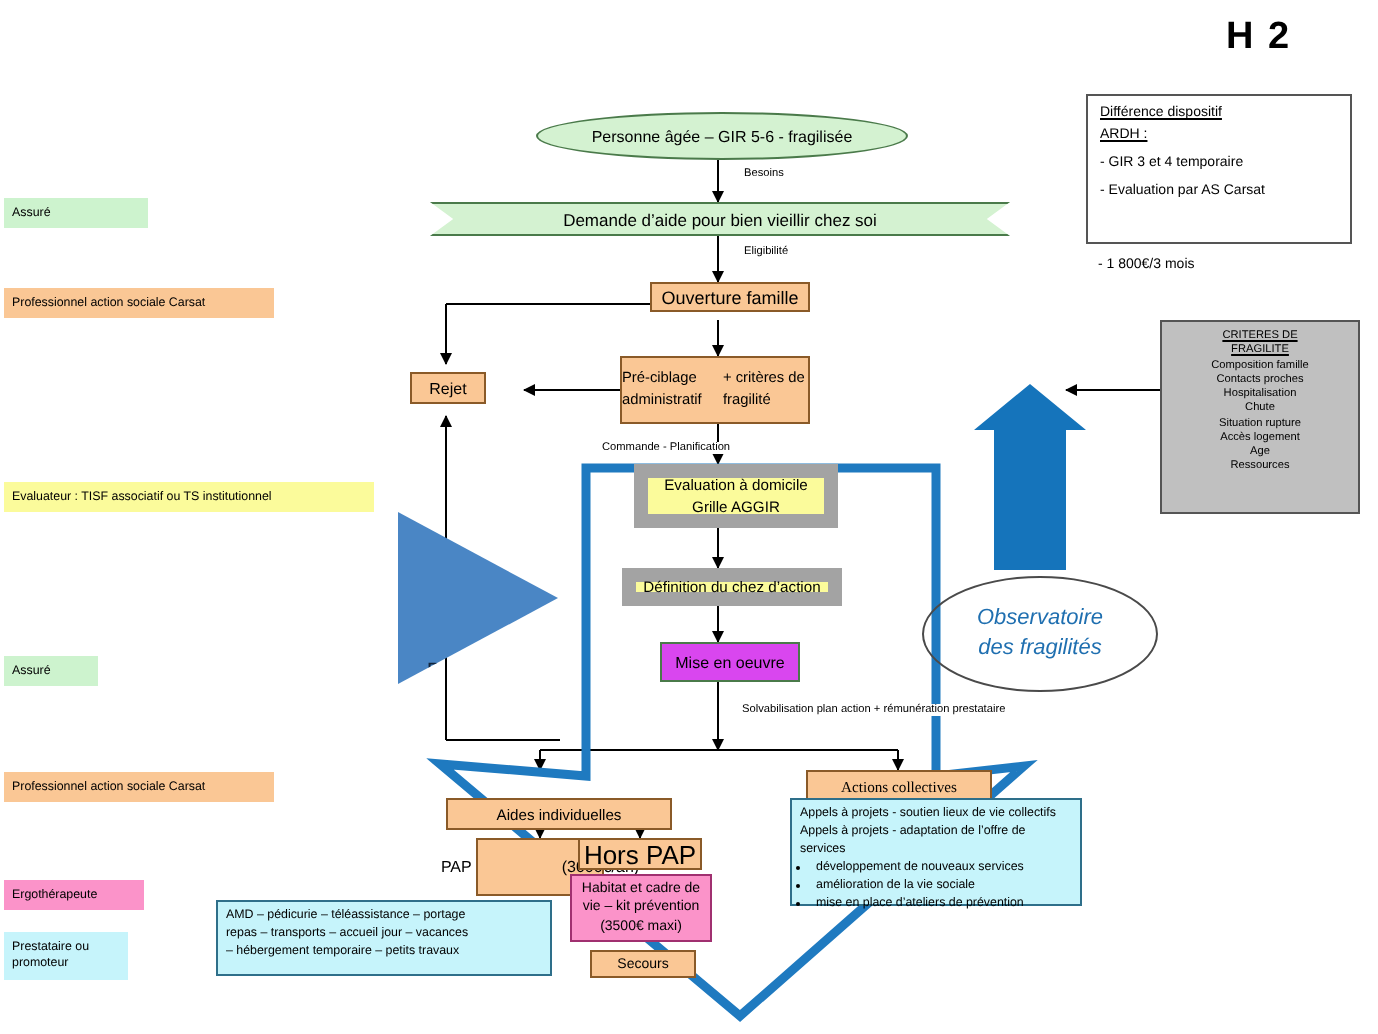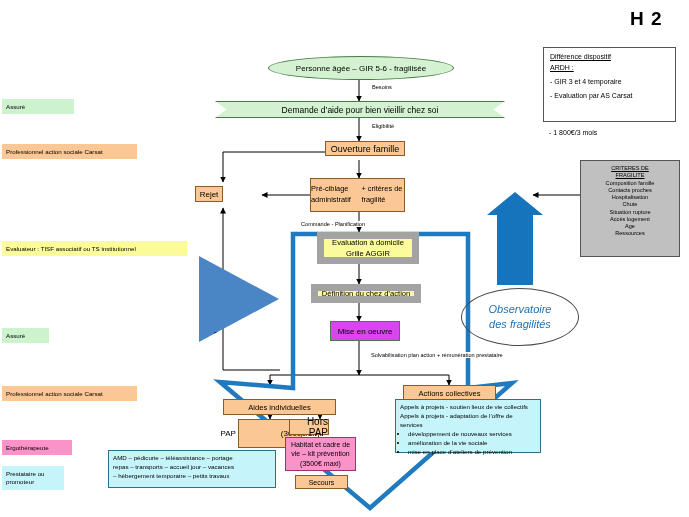--- a/index.html
+++ b/index.html
@@ -30,21 +30,21 @@
         clip-path:polygon(0 0,100% 0,96% 50%,100% 100%,0 100%,4% 50%);}
 
   .tri{background:#4a86c5;clip-path:polygon(0 0,100% 50%,0 100%);
        display:flex;align-items:flex-end;justify-content:center;}
   .tri span{font-size:11px;color:#11253c;margin-right:22px;}
 
   .obs{border:1px solid #4a4a4a;border-radius:50%;background:transparent;
        font-style:italic;color:#1f6fb0;font-size:11px;line-height:1.35;}
 
   .edgelabel{font-size:5.6px;background:#fff;padding:0 1px;}
-  .title{font-size:19px;font-weight:bold;letter-spacing:1px;margin-left:17px;}
+  .title{font-size:19px;font-weight:bold;letter-spacing:1px;}
   .underline{text-decoration:underline;}
   .bullets{margin:0;padding-left:8px;}
   .bullets li{margin:0;}
   svg.layer{position:absolute;left:0;top:0;width:689px;height:517px;pointer-events:none;}
 </style>
 </head>
 <body>
 
 <svg class="layer">
   <defs>
@@ -104,45 +104,45 @@
 
 <div class="abs edgelabel" style="left:371px;top:123px;width:26px;line-height:1.1;">Eligibilité</div>
 
 <div class="abs boxorange ctr" style="left:325px;top:141px;width:80px;height:15px;">Ouverture  famille</div>
 
 <div class="abs boxorange" style="left:310px;top:178px;width:95px;height:34px;display:flex;flex-direction:row;align-items:center;justify-content:center;font-size:7.4px;line-height:1.45;">
   <span>Pré-ciblage administratif</span>
   <span>+   critères de fragilité</span>
 </div>
 
-<div class="abs boxorange ctr" style="left:195px;top:186px;width:28px;height:16px;font-size:8px;">Rejet</div>
+<div class="abs boxorange ctr" style="left:205px;top:186px;width:38px;height:16px;font-size:8px;">Rejet</div>
 
 <div class="abs edgelabel" style="left:300px;top:221px;">Commande - Planification</div>
 
 <div class="abs boxyellow" style="left:317px;top:232px;width:102px;height:32px;display:flex;flex-direction:column;align-items:center;justify-content:center;font-size:7.6px;line-height:1.5;">
   <span>Evaluation à domicile</span>
   <span>Grille  AGGIR</span>
 </div>
 
 <div class="abs boxyellow ctr" style="left:311px;top:284px;width:110px;height:19px;font-size:7.6px;">Définition  du chez d’action</div>
 
 <div class="abs boxgreen ctr" style="left:330px;top:321px;width:70px;height:20px;">Mise en oeuvre</div>
 
 <div class="abs edgelabel" style="left:370px;top:352px;">Solvabilisation plan action  +   rémunération prestataire</div>
 
 <div class="abs boxorange ctr" style="left:223px;top:399px;width:113px;height:16px;font-size:7.6px;">Aides individuelles</div>
 
-<div class="abs boxorange ctr" style="left:403px;top:385px;width:93px;height:16px;font-size:7.6px;">Actions collectives</div>
+<div class="abs boxorange ctr" style="left:403px;top:385px;width:93px;height:16px;font-size:7.6px;font-family:Liberation Serif, serif;">Actions collectives</div>
 
 <div class="abs boxorange" style="left:238px;top:419px;width:64px;height:29px;display:flex;flex-direction:row;align-items:center;justify-content:center;font-size:8px;line-height:1.45;gap:45px;">
   <span>PAP</span>
   <span>(3000€/an)</span>
 </div>
 
-<div class="abs boxorange ctr" style="left:289px;top:419px;width:40px;height:16px;font-size:10px;">Hors PAP</div>
+<div class="abs boxorange ctr" style="left:289px;top:419px;width:62px;height:16px;font-size:13px;">Hors PAP</div>
 
 <div class="abs boxpink" style="left:285px;top:437px;width:71px;height:34px;display:flex;flex-direction:column;align-items:center;justify-content:center;text-align:center;">
   <span>Habitat et cadre de</span>
   <span>vie –  kit  prévention</span>
   <span>(3500€ maxi)</span>
 </div>
 
 <div class="abs boxorange ctr" style="left:295px;top:475px;width:53px;height:14px;font-size:7px;">Secours</div>
 
 <div class="abs tri" style="left:199px;top:256px;width:80px;height:86px;">

